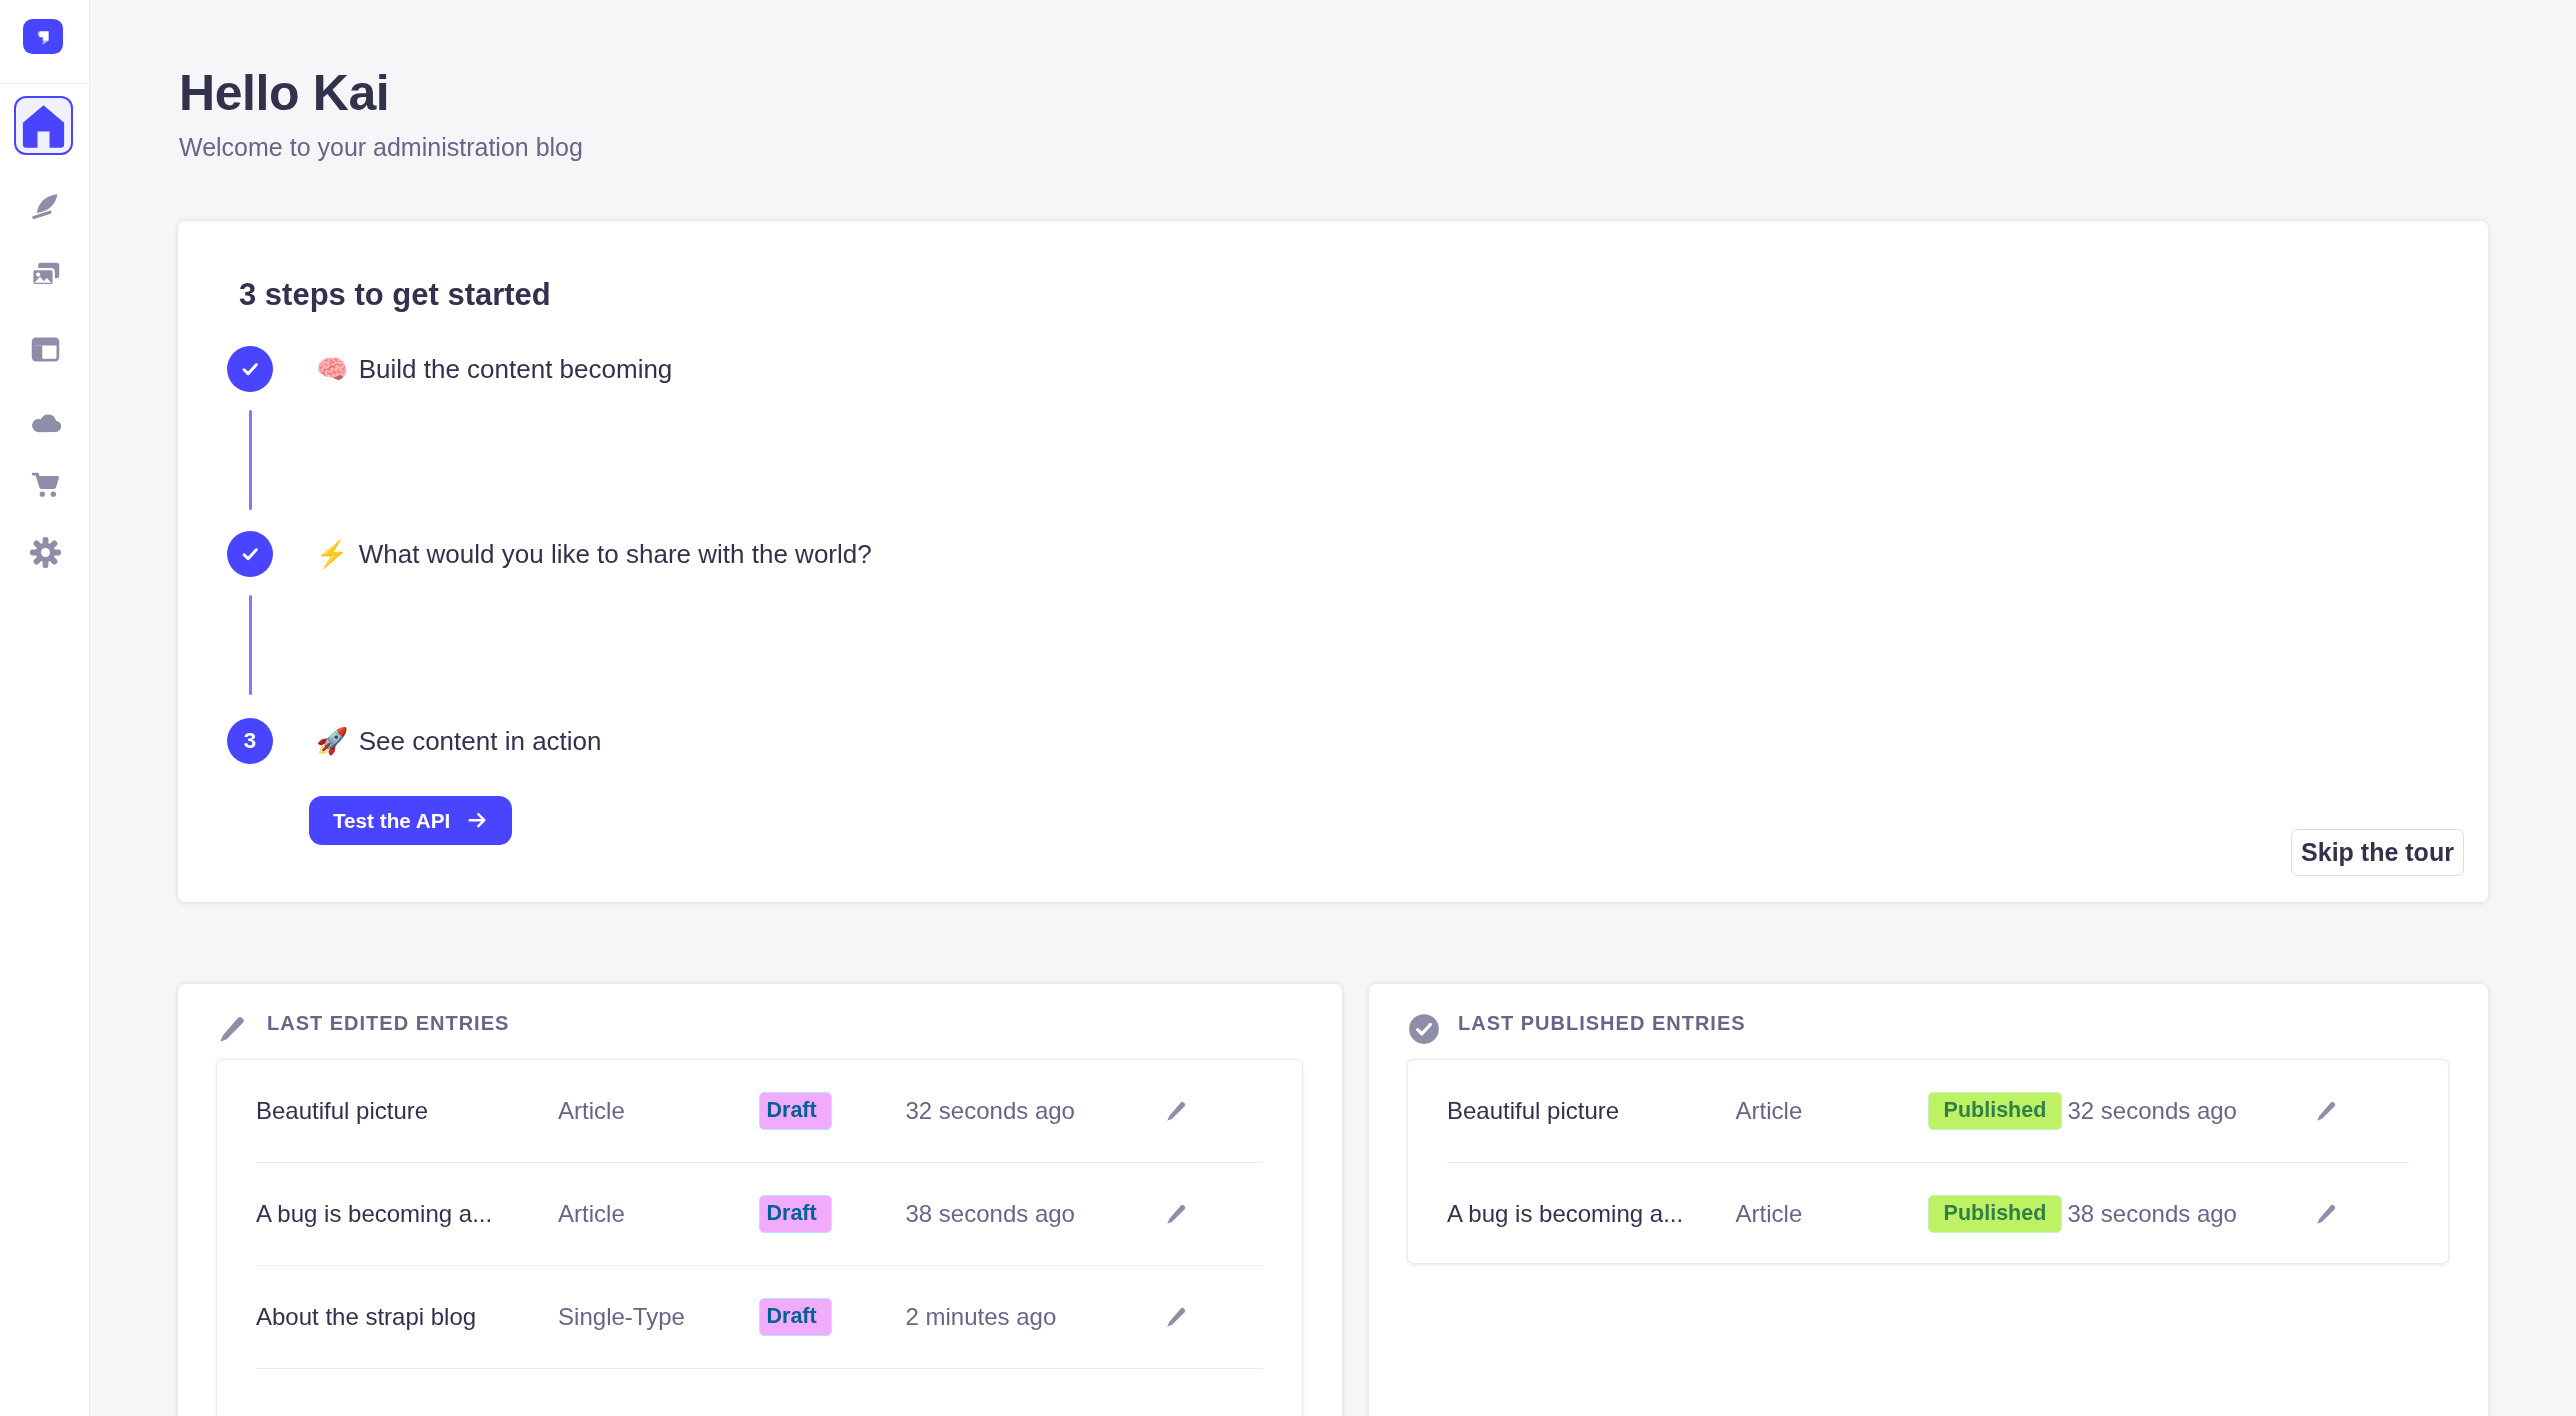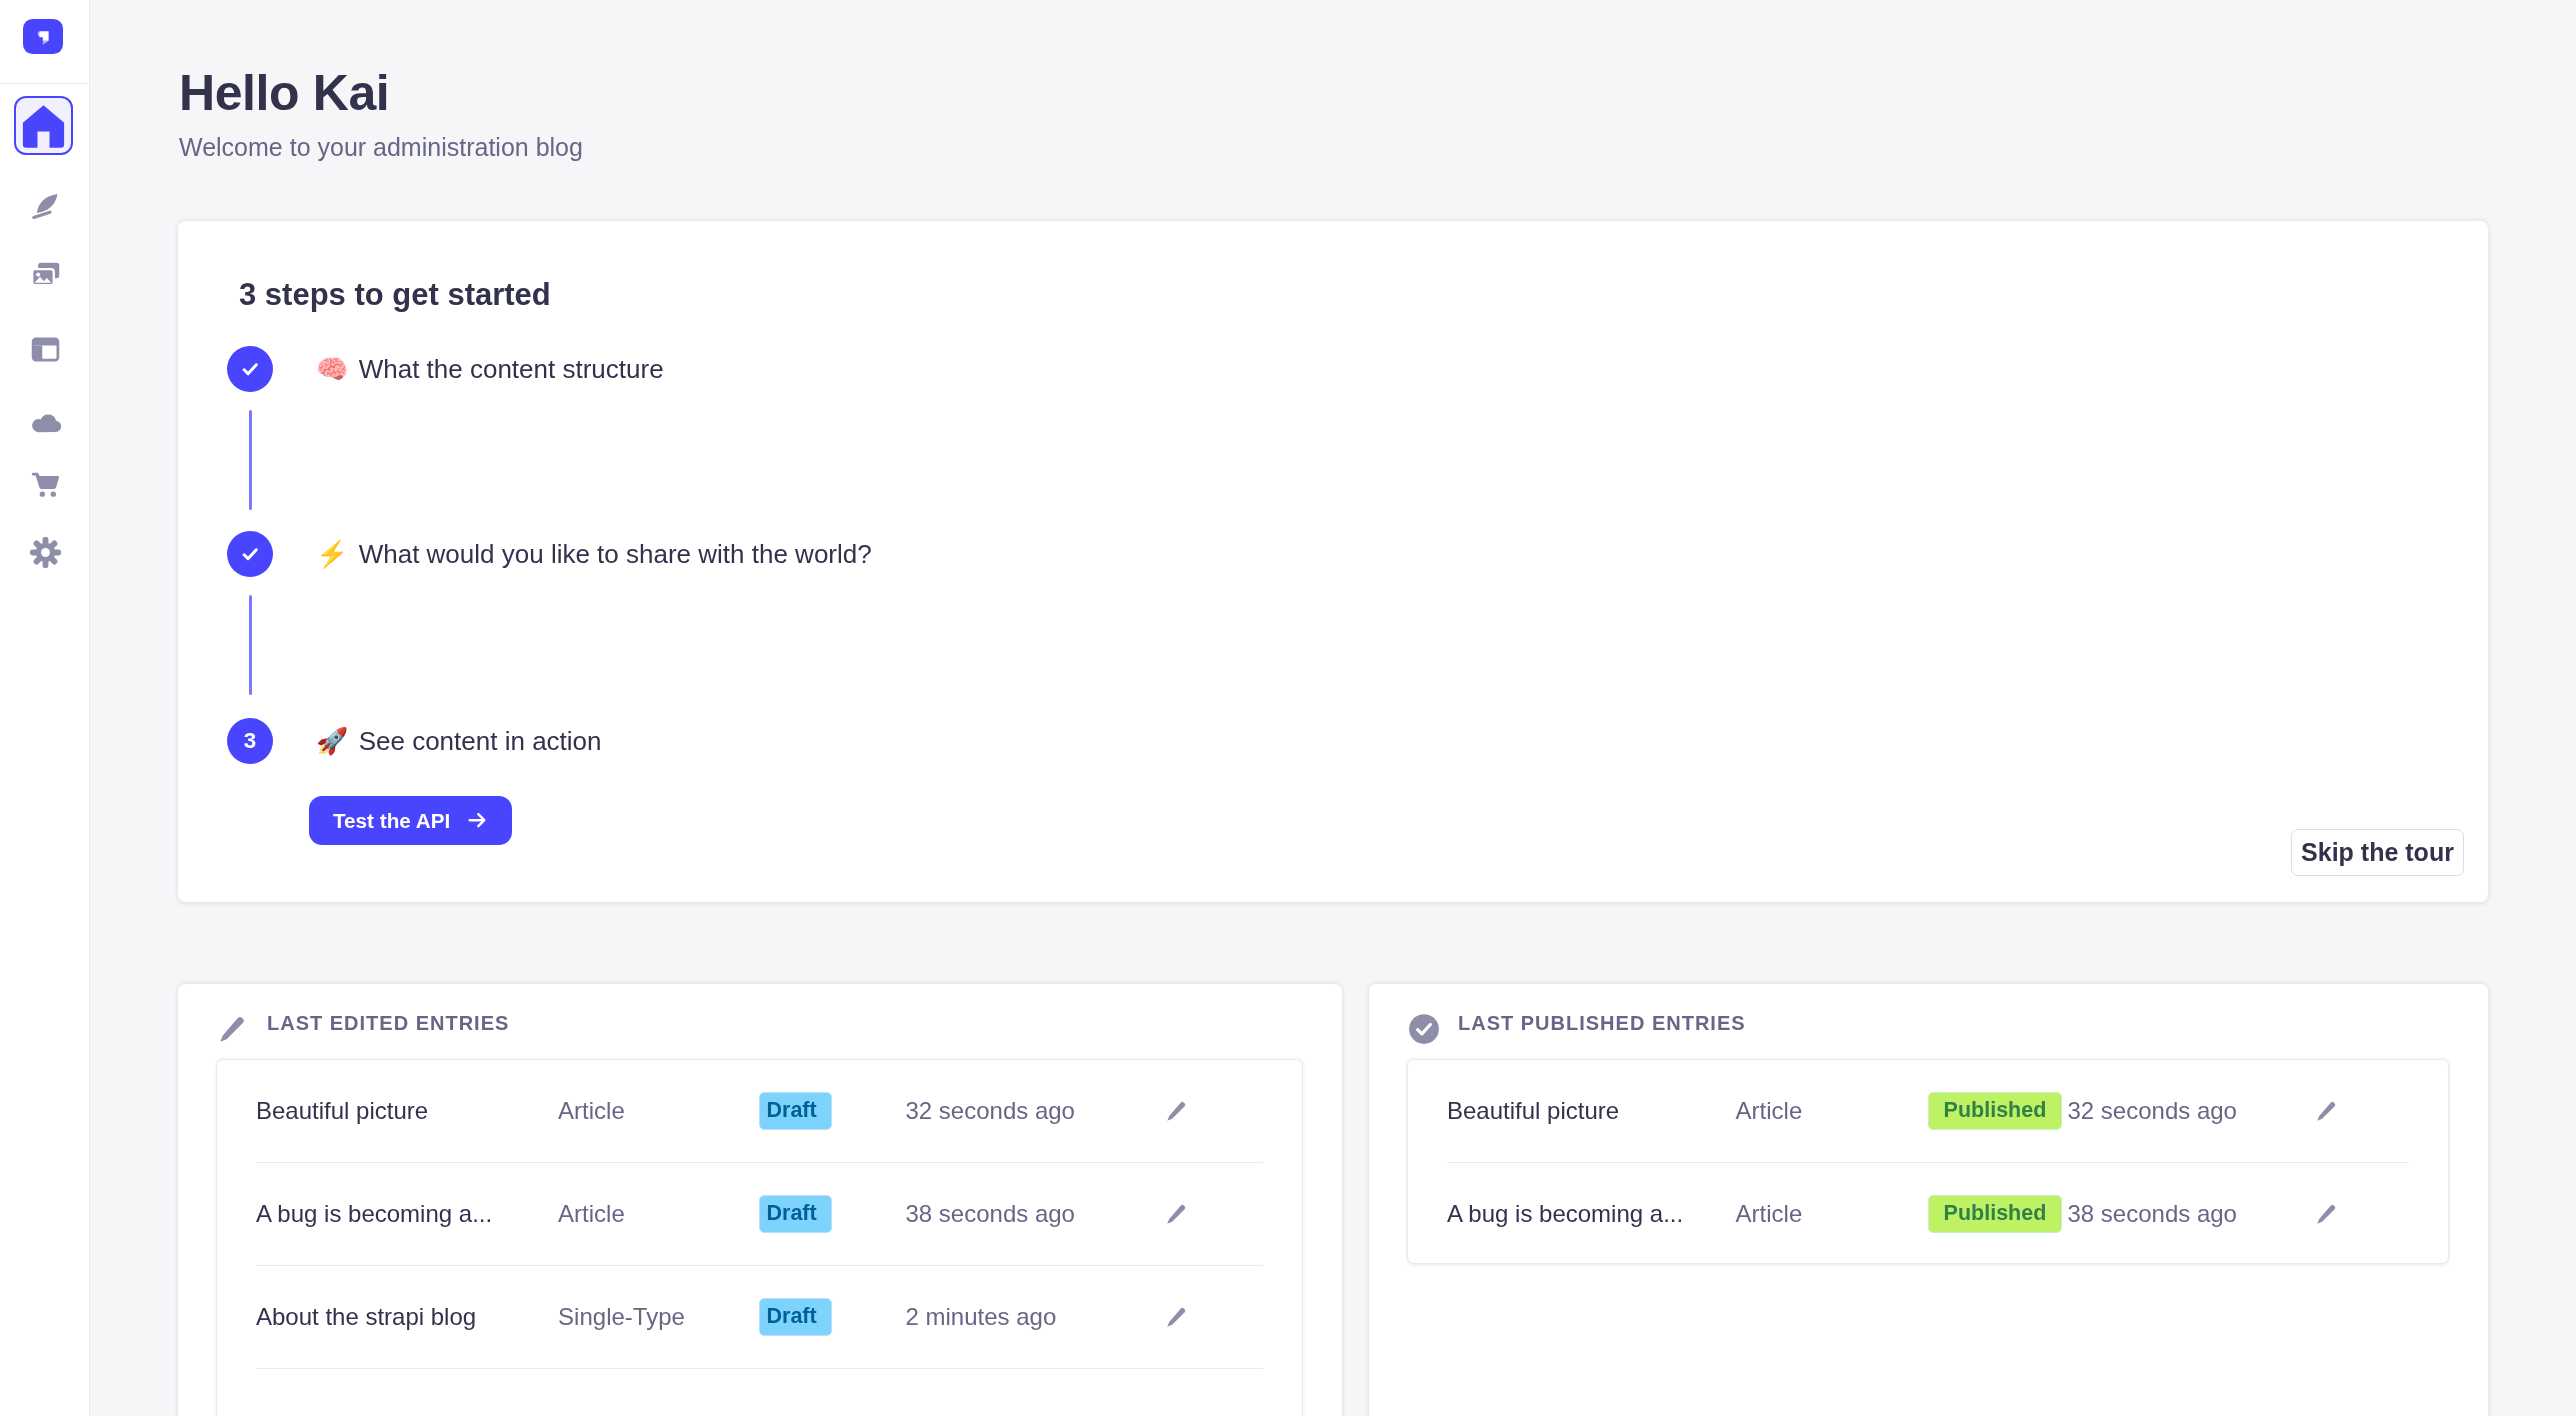--- a/index.html
+++ b/index.html
@@ -42,21 +42,21 @@
   .widget-title{font-size:20px;font-weight:600;letter-spacing:1px;color:#666687;}
   .table-card{position:absolute;left:38px;right:39px;top:75px;background:#fff;border:0.9px solid #eaeaef;border-radius:6.9px;box-shadow:0 0.9px 3.4px rgba(33,33,52,.1);box-sizing:border-box;overflow:hidden;}
   .widget.left .table-card{height:399px;}
   .widget.right .table-card{height:205px;}
   .trow{height:102px;margin:0 39px;display:grid;grid-template-columns:30% 20% 14.5% 25.5% 1fr;align-items:center;border-bottom:0.9px solid #eaeaef;}
   .trow.last{border-bottom:none;}
   .widget.left .trow.last{border-bottom:0.9px solid #eaeaef;}
   .cell-title{font-size:24px;font-weight:500;color:#32324d;white-space:nowrap;overflow:hidden;}
   .cell-kind,.cell-time{font-size:24px;color:#666687;white-space:nowrap;}
   .badge{display:inline-block;justify-self:start;padding:5.2px 14.6px;border-radius:5.2px;font-size:21.5px;font-weight:600;line-height:1.2;}
-  .badge.draft{background:#7dd3fc;border:0.9px solid #b8e1ff;color:#006096;padding-left:6px;}
+  .badge.draft{background:#f0abfc;border:0.9px solid #b8e1ff;color:#006096;padding-left:6px;}
   .badge.published{background:#bef264;border:0.9px solid #c6f0c2;color:#328048;}
   .row-edit{justify-self:start;width:29px;height:29px;cursor:pointer;display:flex;align-items:center;justify-content:center;}
   .row-edit svg{width:26px;height:26px;}
 </style>
 </head>
 <body>
 
 <div class="sidebar">
   <div class="logo">
     <svg viewBox="0 0 24 24">
@@ -134,21 +134,21 @@
   <h2>3 steps to get started</h2>
   <div id="steps-host">
       <div class="step" style="top: 125px;">
         <div class="bullet">
           <svg viewBox="0 0 24 24">
             <path d="m5.5 12.6 4.2 4.2 8.8-9.6" stroke="#fff" stroke-width="3.2" fill="none" stroke-linecap="round" stroke-linejoin="round"></path>
           </svg>
         </div>
         <div class="step-label">
           <span>🧠</span>
-          <span>What the content structure</span>
+          <span>Build the content becoming</span>
         </div>
       </div>
       <div class="connector" style="top: 189px;"></div>
       <div class="step" style="top: 310px;">
         <div class="bullet">
           <svg viewBox="0 0 24 24">
             <path d="m5.5 12.6 4.2 4.2 8.8-9.6" stroke="#fff" stroke-width="3.2" fill="none" stroke-linecap="round" stroke-linejoin="round"></path>
           </svg>
         </div>
         <div class="step-label">

